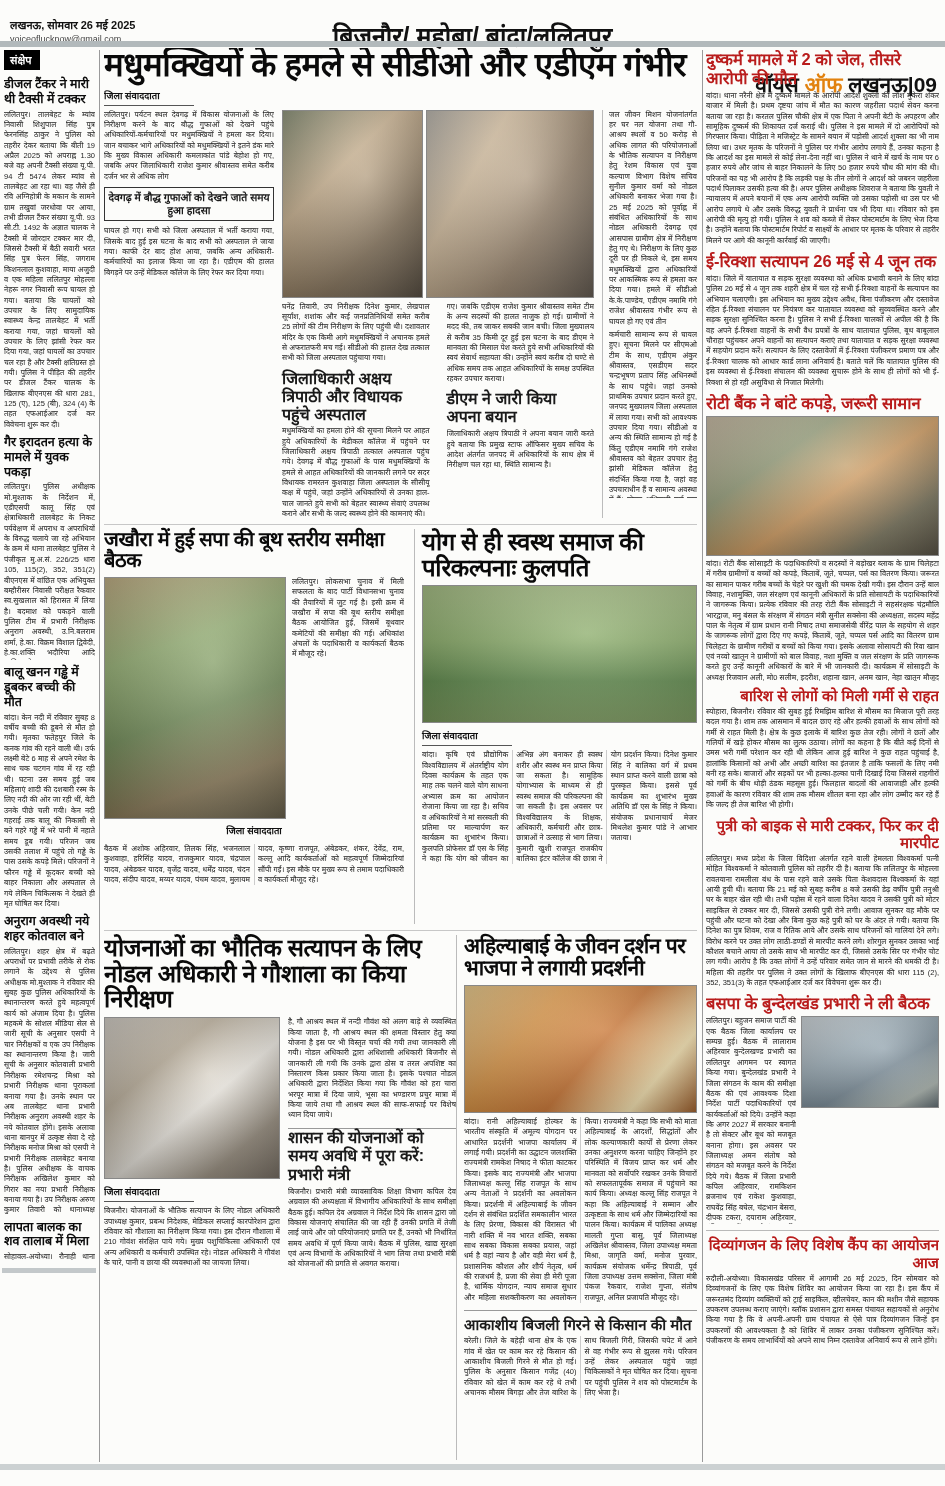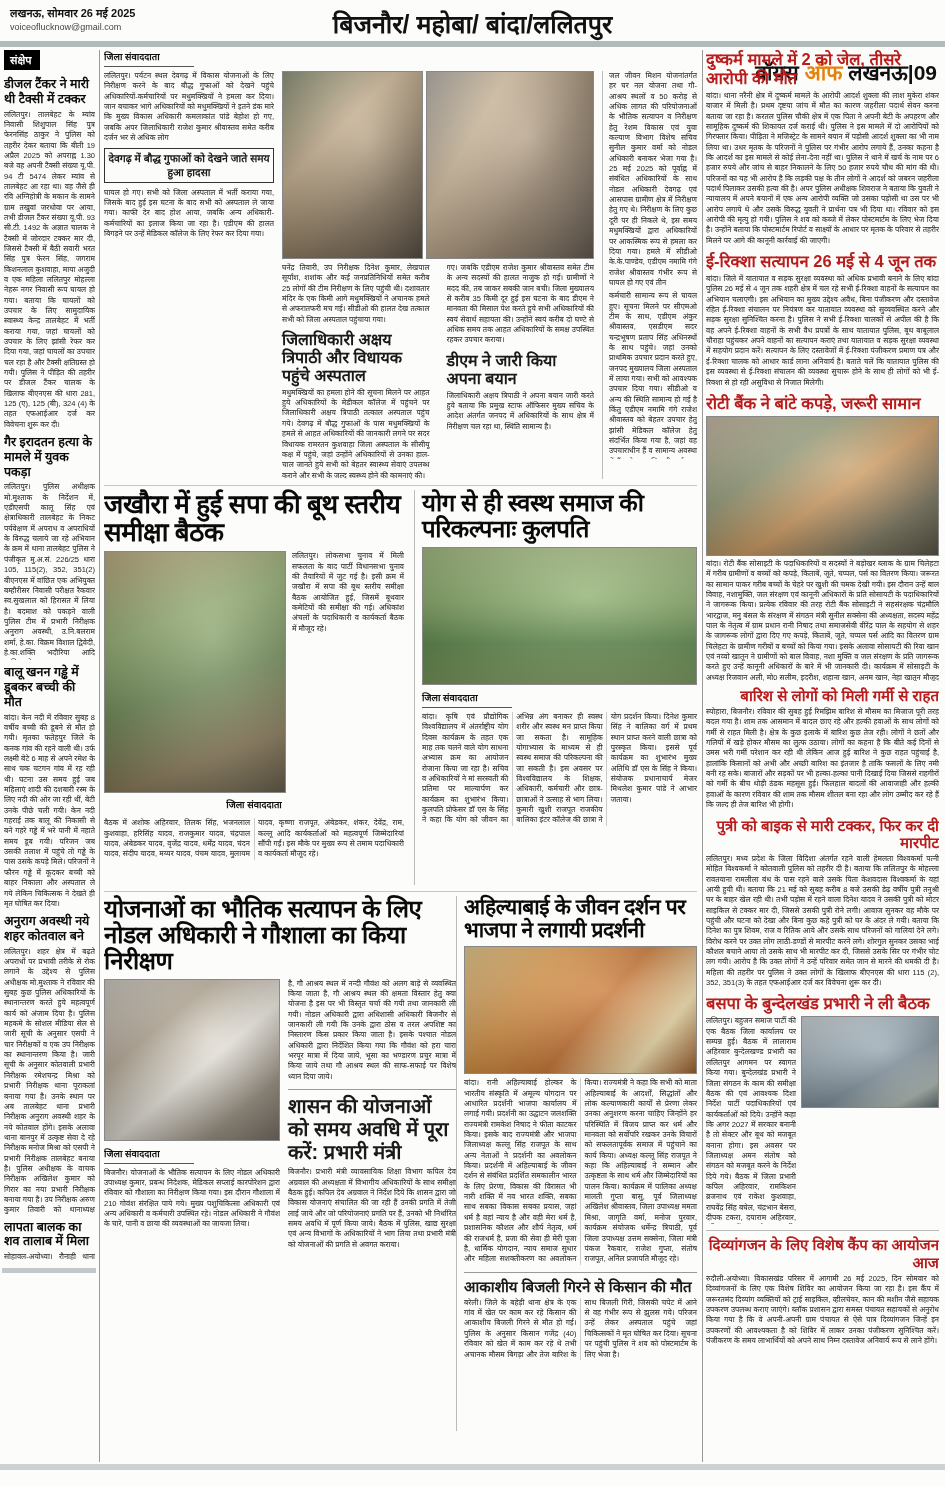--- a/index.html
+++ b/index.html
@@ -3,21 +3,21 @@
 <meta charset="utf-8">
 <style>
   * { margin:0; padding:0; box-sizing:border-box; }
   html,body { background:#e8e8e4; }
   .page {
     position:relative; width:945px; height:1486px; margin:0 auto;
     background:#fcfcfa; color:#1a1a1a; overflow:hidden;
     font-family:"Liberation Sans", sans-serif;
   }
   
-  .masthead { position:absolute; top:0; left:0; right:0; height:40px; }
+  .masthead { position:absolute; top:12px; left:0; right:0; height:40px; }
   .mh-left { position:absolute; left:10px; top:5px; }
   .mh-date { font-size:11px; font-weight:bold; color:#111; }
   .mh-email { font-size:9px; color:#444; margin-top:2px; }
   .mh-center { position:absolute; left:0; right:0; top:6px; text-align:center;
     font-size:25px; font-weight:bold; letter-spacing:0; color:#111; }
   .mh-right { position:absolute; right:8px; top:10px; font-size:21px; font-weight:bold; color:#101010;margin-top:48px; }
   .mh-right .of { color:#e2820f; }
   .gray-rule { position:absolute; top:41px; left:0; right:0; height:6px; background:#b2b9bb; }
   .bottom-gray { position:absolute; top:1464px; left:0; right:0; height:6px; background:#ccd1d2; }
 
@@ -61,21 +61,21 @@
   .under-photo { display:flex; gap:17px; }
   .under-photo > div { flex:1; }
   .subhead-box { border:1px solid #333; font-size:10.5px; font-weight:bold; text-align:center;
     line-height:1.25; padding:3px 2px; margin:5px 0; }
   .sub-art-h { font-size:16px; font-weight:bold; line-height:1.12; margin:6px 0 3px 0; }
 
   .mid-band { display:flex; gap:10px; border-top:1px solid #c7c7c7; margin-top:6px; padding-top:4px;
     height:400px; overflow:hidden; }
   .sapa { width:300px; flex:none; }
   .yoga { flex:1; border-left:1px solid #bbb; padding-left:7px; }
-  .band-h { font-size:26px; font-weight:bold; line-height:1.08; letter-spacing:-.4px; margin-bottom:5px; color:#0a0a0a; }
+  .band-h { font-size:20px; font-weight:bold; line-height:1.08; letter-spacing:-.4px; margin-bottom:5px; color:#0a0a0a; }
   .band-h.sm { font-size:24px; }
   .sapa-row { display:flex; gap:6px; }
   .ph-sapa { width:182px; height:242px; flex:none;
     background:linear-gradient(160deg,#b9a77c 0%,#8faa6d 30%,#6f8a55 55%,#8a7a58 80%,#5e5742 100%); }
   .ph-yoga { width:100%; height:138px;
     background:linear-gradient(180deg,#9fb87d 0%,#86a964 40%,#5e8a4a 70%,#7b9a5d 100%); }
   .cols3 { column-count:3; column-gap:8px; column-rule:1px solid #ccc; }
   .cols2 { column-count:2; column-gap:8px; column-rule:1px solid #ccc; }
 
   .bot-band { display:flex; border-top:1px solid #c7c7c7; margin-top:6px; padding-top:4px;
@@ -86,22 +86,22 @@
   .gau-a { width:176px; flex:none; }
   .gau-b { flex:1; }
   .ph-cow { width:100%; height:162px;
     background:linear-gradient(140deg,#cfcac2 0%,#b5a995 30%,#e6e2da 55%,#8c8273 80%,#6e655a 100%); }
   .ph-ribbon { width:100%; height:128px;
     background:linear-gradient(130deg,#e8c98a 0%,#e09a4a 30%,#c56f2c 55%,#f0dca8 80%,#9c5a24 100%); }
   .ph-roti { width:100%; height:140px; margin:2px 0 3px 0;
     background:linear-gradient(145deg,#c7b9a2 0%,#9aa27e 30%,#cf9a5e 55%,#6f6a52 80%,#504a3c 100%); }
   .ph-bsp { float:right; width:138px; height:92px; margin:0 0 3px 5px;
     background:linear-gradient(150deg,#cdd4d8 0%,#9fb0ba 35%,#7b8d99 60%,#aab4ae 85%,#5d6a70 100%); }
-  .shasan-h { font-size:20px; font-weight:bold; line-height:1.15; margin:7px 0 3px 0;
-    border-top:1px solid #999; padding-top:5px; }
+  .shasan-h { font-size:16px; font-weight:bold; line-height:1.15; margin:7px 0 3px 0;
+    border-top:1px solid #999; }
   .bijli-h { font-size:15px; font-weight:bold; line-height:1.15; margin:7px 0 3px 0;
     border-top:1px solid #999; padding-top:5px; }
   .rule-sep { border-top:1px solid #b9b9b9; margin:5px 0; }
 </style>
 </head>
 <body>
 
 <div class="page">
 
   <div class="masthead">
@@ -143,20 +143,21 @@
     <div class="brief">
       <div class="brief-h">लापता बालक का शव तालाब में मिला</div>
       <div class="body-txt" style="max-height:140px">सोहावल-अयोध्या। रौनाही थाना क्षेत्र की ग्राम पंचायत गौरा ब्रभनान से लापता हुए छात्र विवेक की लाश घर के समीप गड्ढे में मिली। लाश मिलने से परिवार सहित गांव में कोहराम मच गया। सूचना पर पहुंची रौनाही पुलिस ने शव को कब्जे में लेकर पोस्टमार्टम के लिए भेजा है। पूछे जाने पर चौकी प्रभारी सुचितागंज चंद्रभान मिश्रा ने बताया कि छात्र के पिता सोमनाथ की तहरीर पर गुमशुदगी अपराध संख्या 170/25 धारा 137 बीएनएस में मामला दर्ज किया गया था।</div>
     </div>
   </div>
   <div class="left-endbar"></div>
 
   <div class="center-col">
 
     <div>
+      <div class="main-head">मधुमक्खियों के हमले से सीडीओ और एडीएम गंभीर</div>
       <div class="byline">जिला संवाददाता</div>
       <div class="main-grid">
         <div class="mg-a">
           <div class="body-txt">ललितपुर। पर्यटन स्थल देवगढ़ में विकास योजनाओं के लिए निरीक्षण करने के बाद बौद्ध गुफाओं को देखने पहुंचे अधिकारियों-कर्मचारियों पर मधुमक्खियों ने हमला कर दिया। जान बचाकर भागे अधिकारियों को मधुमक्खियों ने इतने डंक मारे कि मुख्य विकास अधिकारी कमलाकांत पांडे बेहोश हो गए, जबकि अपर जिलाधिकारी राजेश कुमार श्रीवास्तव समेत करीब दर्जन भर से अधिक लोग</div>
           <div class="subhead-box">देवगढ़ में बौद्ध गुफाओं को देखने जाते समय हुआ हादसा</div>
           <div class="body-txt">घायल हो गए। सभी को जिला अस्पताल में भर्ती कराया गया, जिसके बाद हुई इस घटना के बाद सभी को अस्पताल ले जाया गया। काफी देर बाद होश आया, जबकि अन्य अधिकारी-कर्मचारियों का इलाज किया जा रहा है। एडीएम की हालत बिगड़ने पर उन्हें मेडिकल कॉलेज के लिए रेफर कर दिया गया।</div>
         </div>
         <div class="mg-b">
           <div class="photos-row">
             <div class="photo ph-main1"></div>

